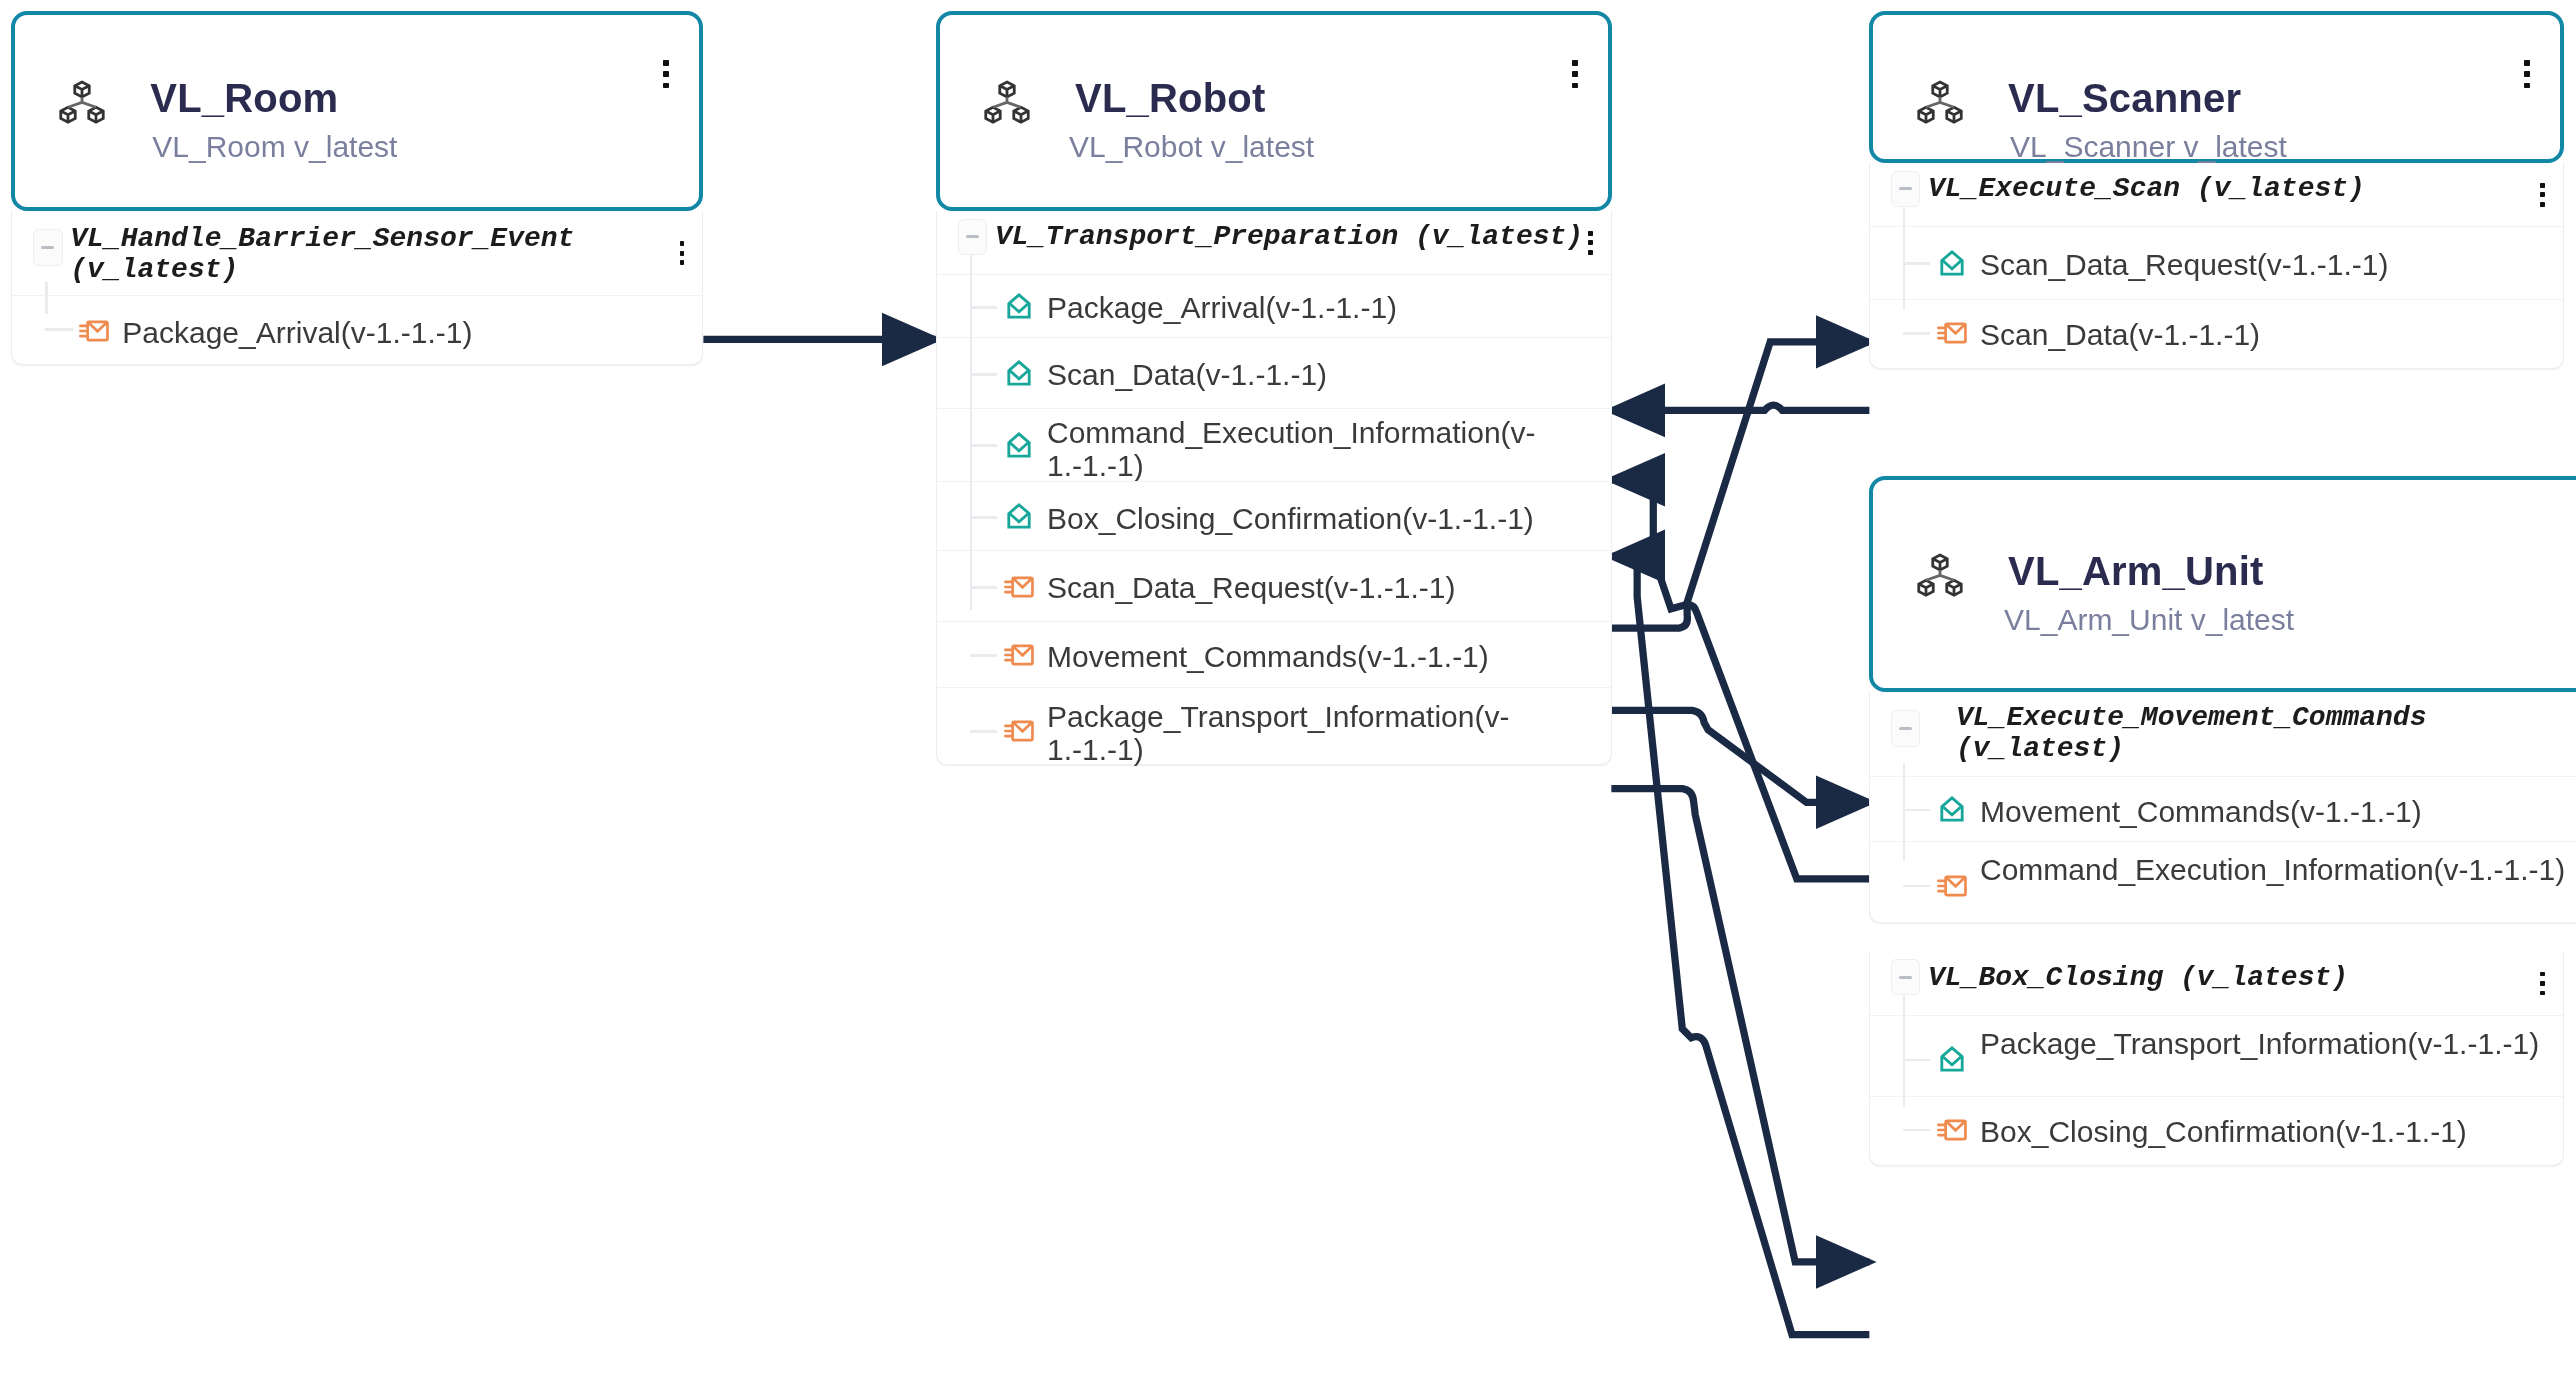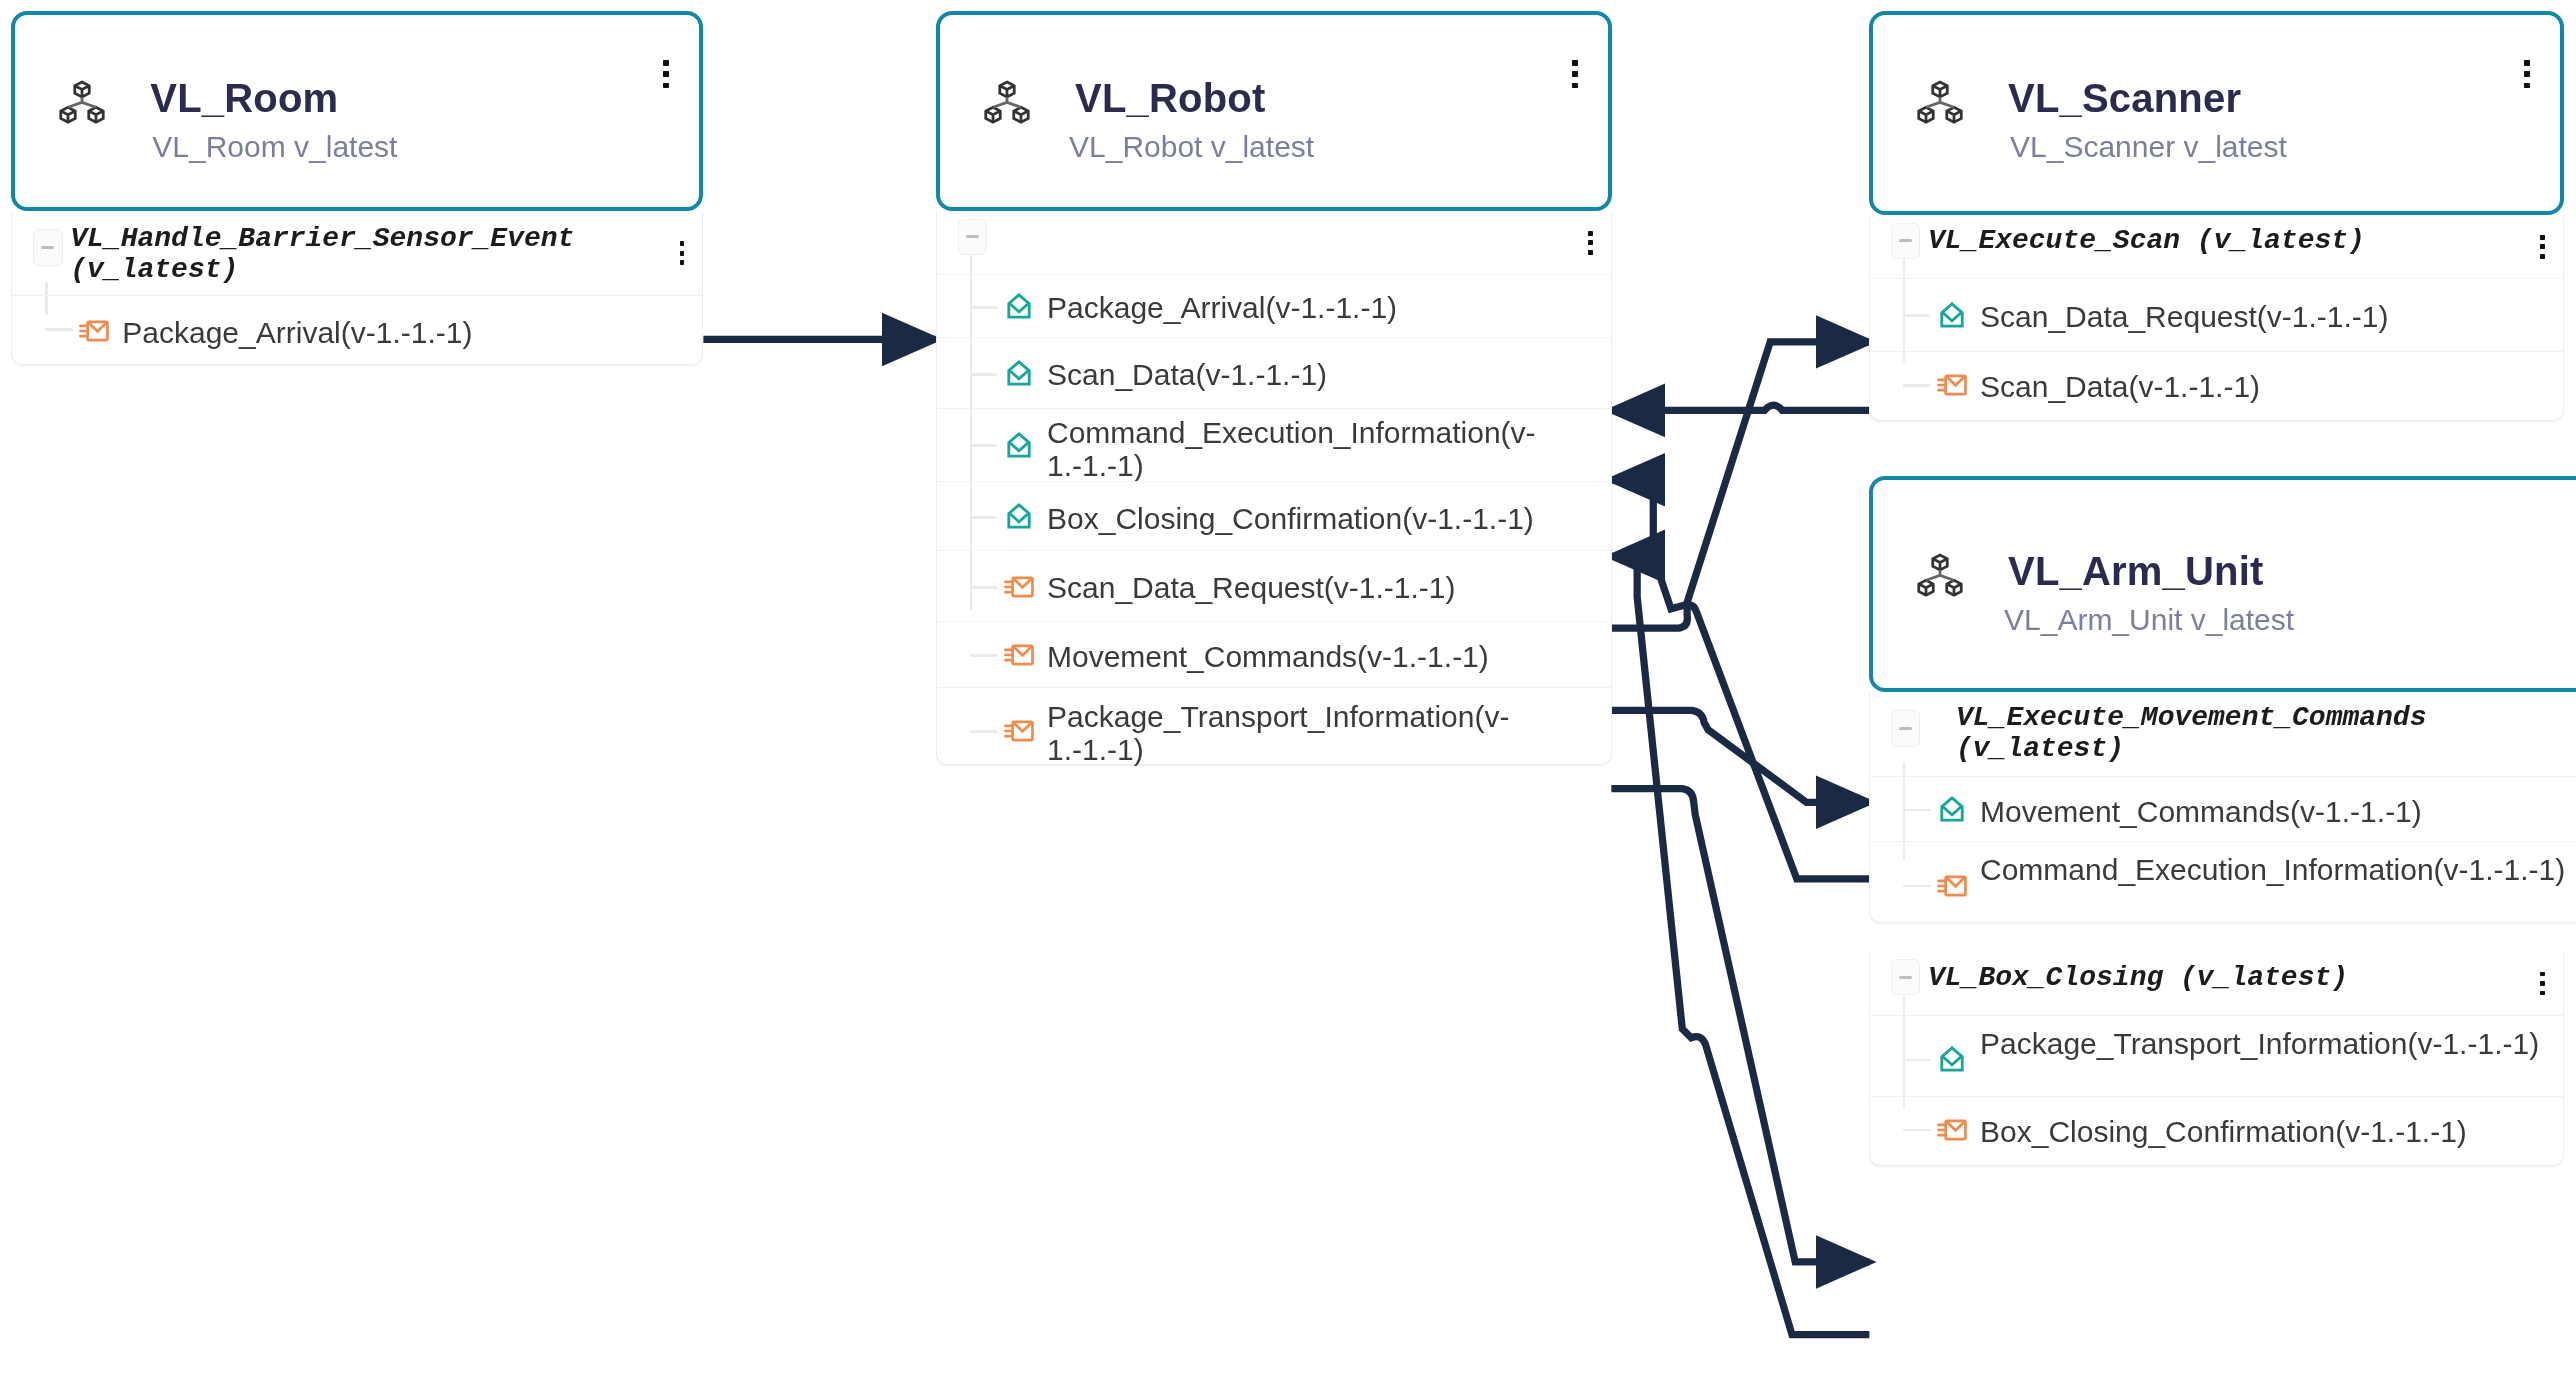--- a/index.html
+++ b/index.html
@@ -225,20 +225,21 @@
           <i></i>
           <i></i>
         </span>
     </div>
 
     <div class="iface">
       <div class="iface-head" style="height:50px;">
         <span class="toggle" style="top:7.3px;height:34px;">
             <b></b>
           </span>
+        <span class="iface-title nowrap" style="top:9.7px;font-size:28px;">VL_Transport_Preparation (v_latest)</span>
         <span class="iface-kebab">
             <i></i>
             <i></i>
             <i></i>
           </span>
       </div>
       <div class="tree-stem" style="top:44px;height:355px;"></div>
 
       <div class="port" style="height:63px;">
         <span class="elbow" style="top:31px;"></span>
@@ -316,21 +317,21 @@
             <path d="M8.4 6.4 L14.5 12.2 L20.6 6.4"></path>
             <path d="M2.4 8.4 H7 M2.4 12 H7 M2.4 15.6 H7"></path>
           </svg>
         </span>
         <span class="plabel" style="top:11.3px;font-size:30px;">Package_Transport_Information(v-1.-1.-1)</span>
       </div>
     </div>
   </div>
 
   <div class="node" style="left:1869px;top:11.3px;width:695px;">
-    <div class="node-head" style="height:204px;">
+    <div class="node-head" style="height:152px;">
       <span class="cube-icon" style="left:39px;top:61px;">
         <svg width="56" height="56" viewBox="0 0 24 24" fill="none" stroke="#333" stroke-width="1.2">
           <path d="M12 2.6 L15.1 4.2 L15.1 7.4 L12 9 L8.9 7.4 L8.9 4.2 Z" fill="#fff"></path>
           <path d="M8.9 4.2 L12 5.8 L15.1 4.2 M12 5.8 L12 9"></path>
           <path d="M6 13.4 L9.1 15 L9.1 18.2 L6 19.8 L2.9 18.2 L2.9 15 Z" fill="#fff"></path>
           <path d="M2.9 15 L6 16.6 L9.1 15 M6 16.6 L6 19.8"></path>
           <path d="M18 13.4 L21.1 15 L21.1 18.2 L18 19.8 L14.9 18.2 L14.9 15 Z" fill="#fff"></path>
           <path d="M14.9 15 L18 16.6 L21.1 15 M18 16.6 L18 19.8"></path>
           <path d="M12 9 L12 11.3 M12 11.3 L6 13.4 M12 11.3 L18 13.4" stroke="#666"></path>
         </svg>

